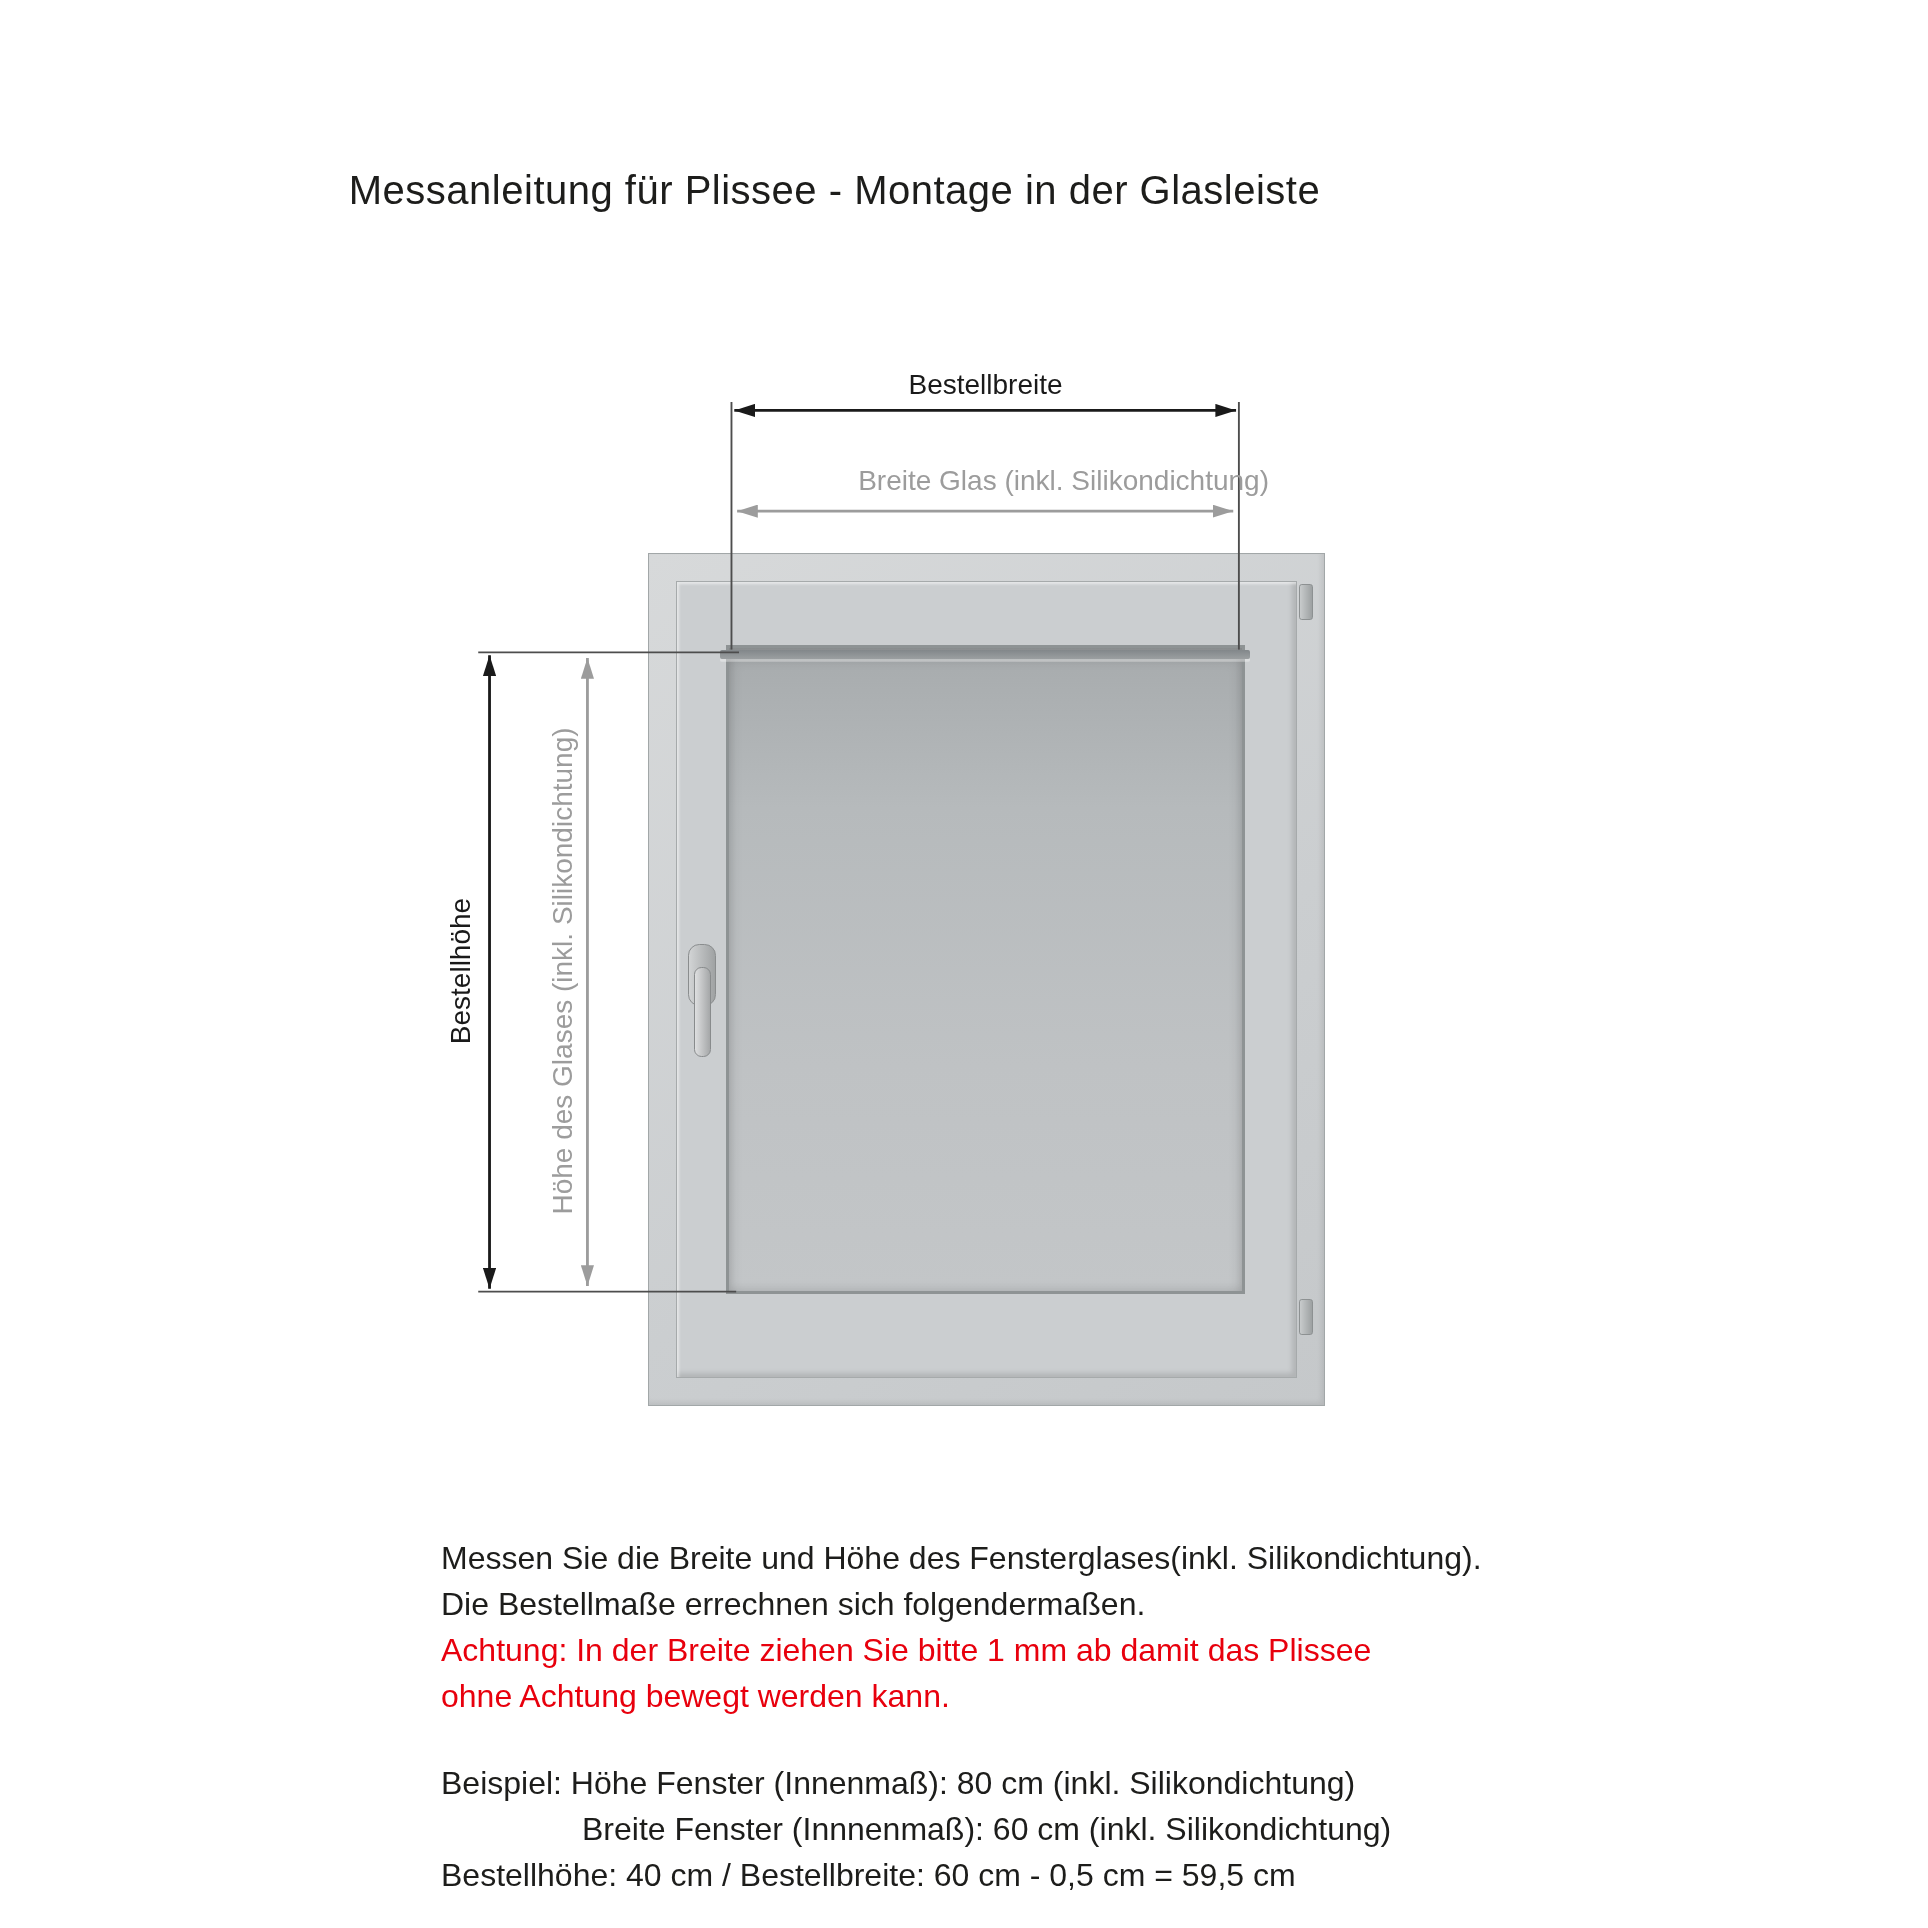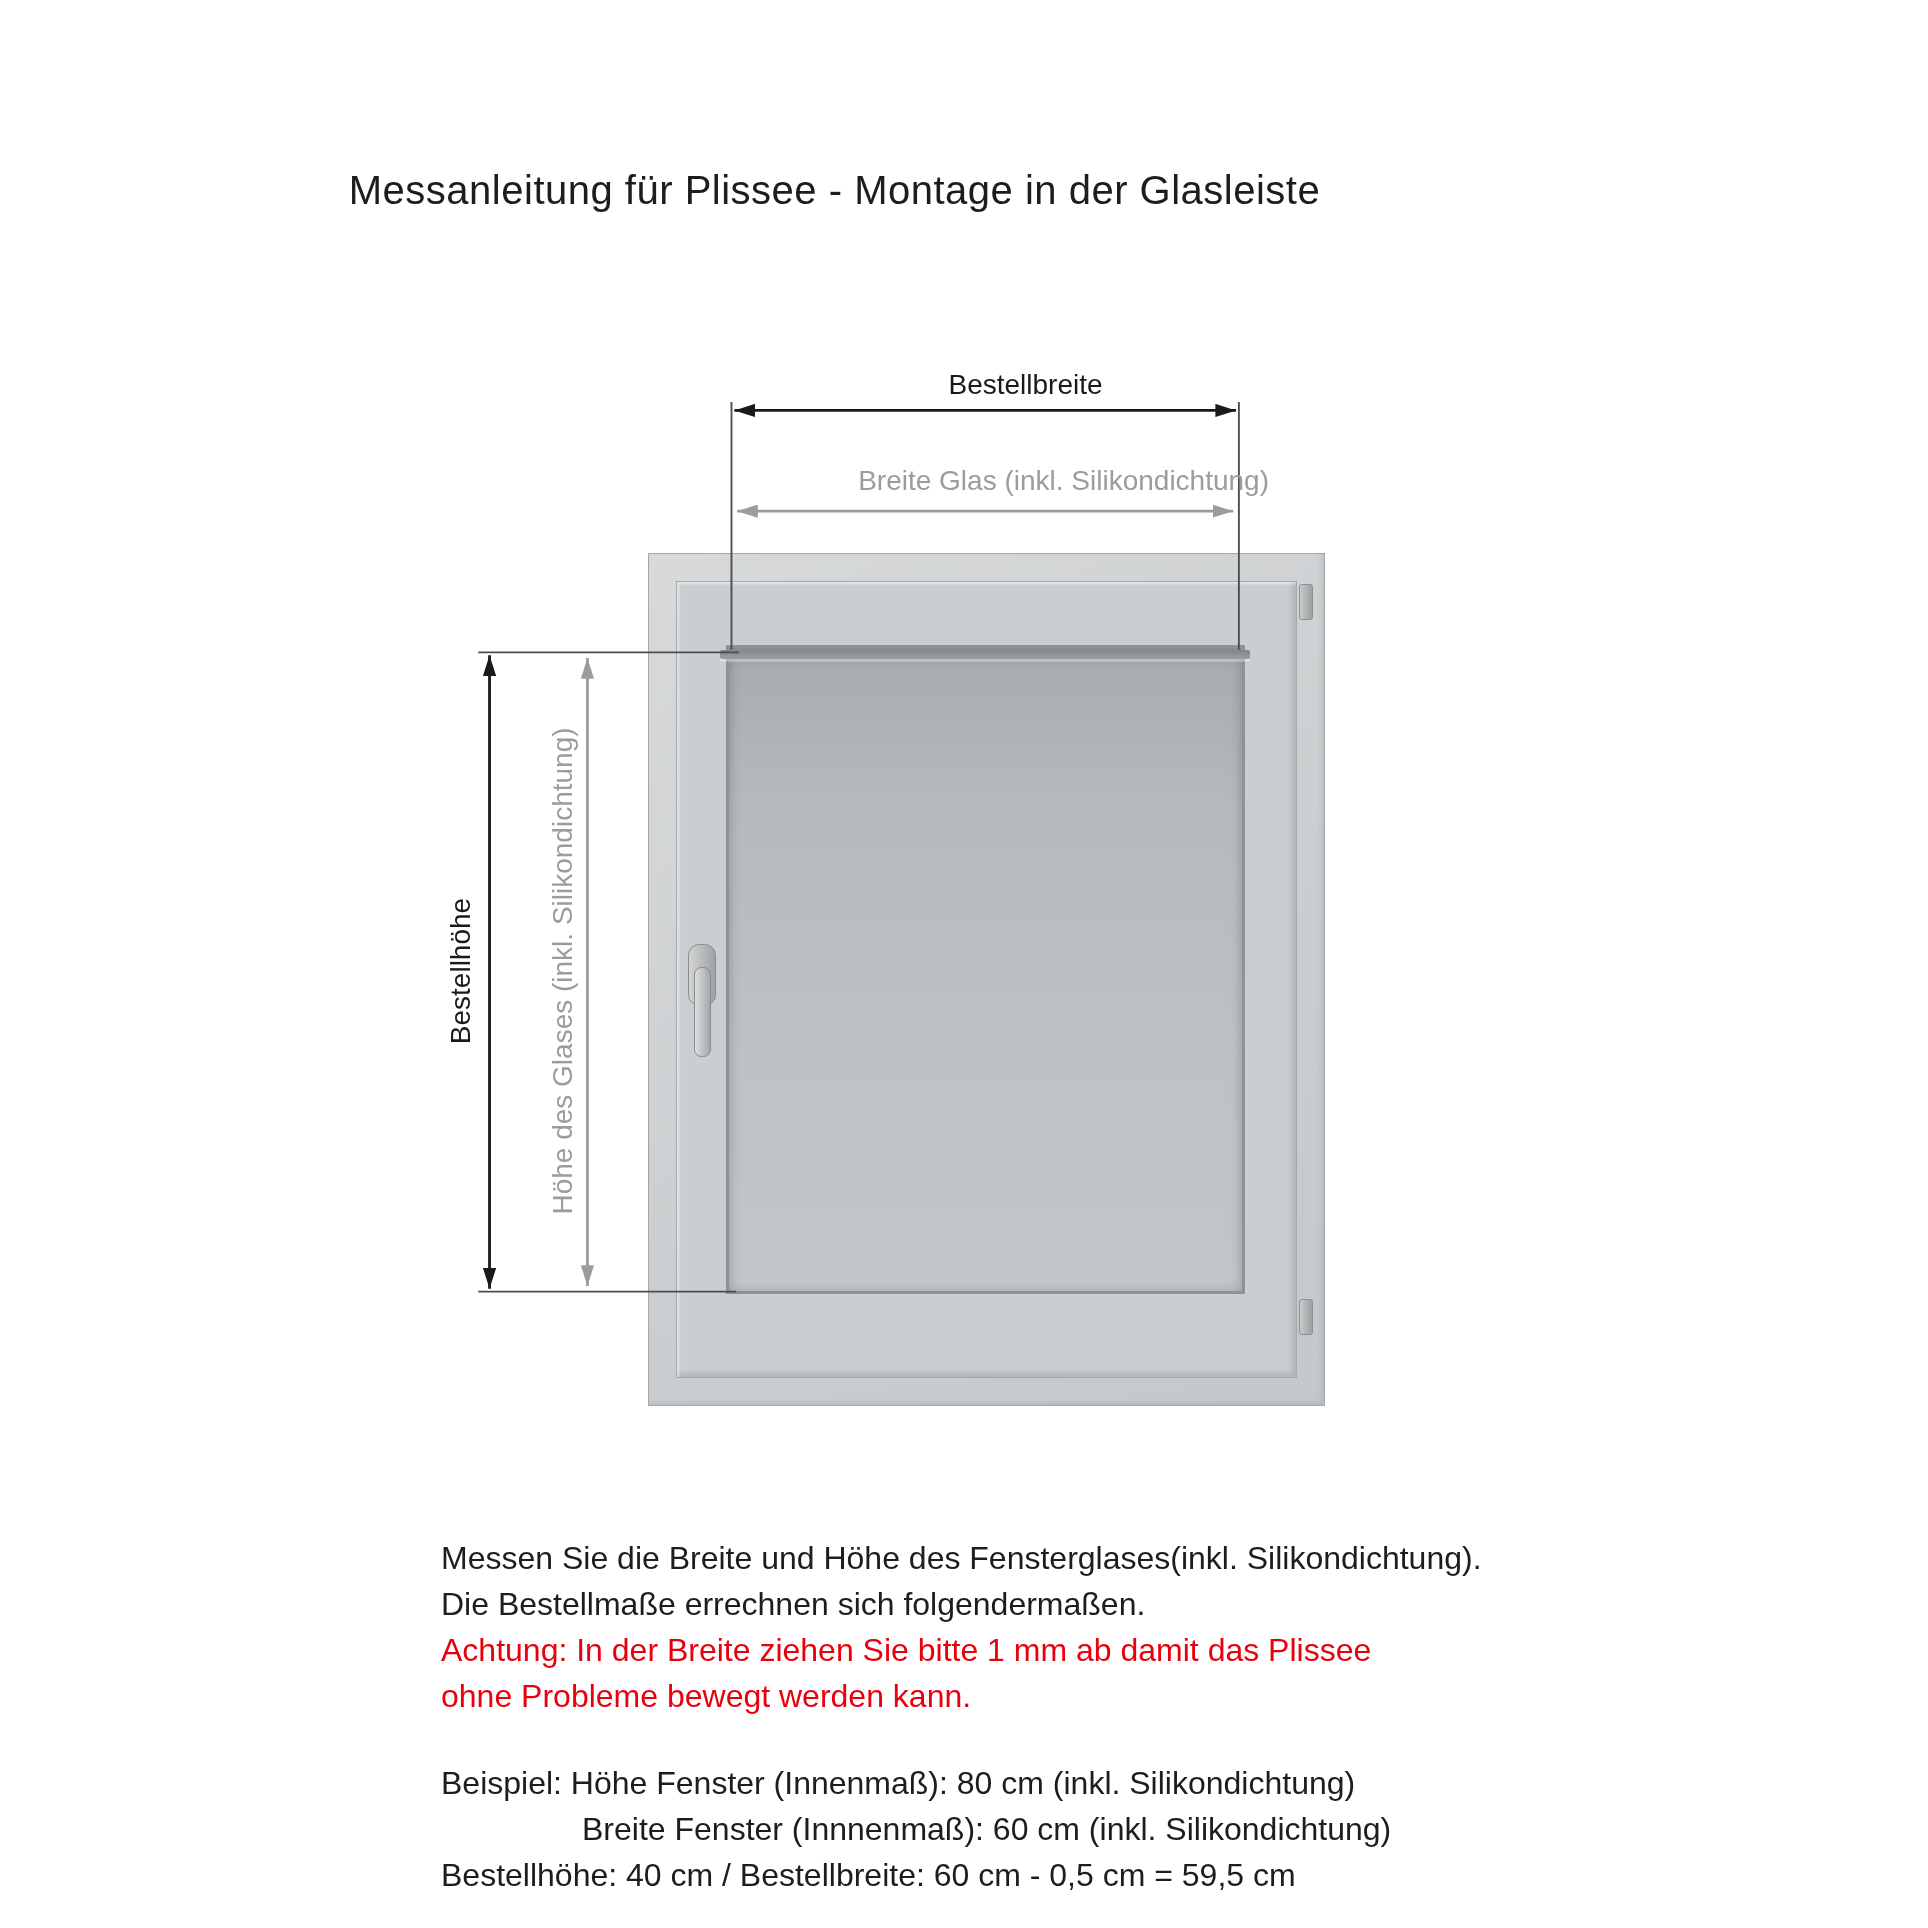--- a/index.html
+++ b/index.html
@@ -149,30 +149,30 @@
     <line class="ext" x1="1316" y1="427" x2="1316" y2="690"></line>
     <line class="ext" x1="508" y1="693" x2="785" y2="693"></line>
     <line class="ext" x1="508" y1="1372" x2="782" y2="1372"></line>
 
     <line class="dim-dark" x1="780" y1="436" x2="1313" y2="436" marker-start="url(#mDark)" marker-end="url(#mDark)"></line>
     <line class="dim-gray" x1="783" y1="543" x2="1310" y2="543" marker-start="url(#mGray)" marker-end="url(#mGray)"></line>
     <line class="dim-dark" x1="520" y1="696" x2="520" y2="1369" marker-start="url(#mDark)" marker-end="url(#mDark)"></line>
     <line class="dim-gray" x1="624" y1="699" x2="624" y2="1366" marker-start="url(#mGray)" marker-end="url(#mGray)"></line>
   </svg>
 
-  <div class="dim-label" style="left:837px; top:369px; width:377px;">Bestellbreite</div>
+  <div class="dim-label" style="left:797px; top:369px; width:377px;">Bestellbreite</div>
   <div class="dim-label gray" style="left:704px; top:465px; width:565px;text-align:right;">Breite Glas (inkl. Silikondichtung)</div>
   <div class="dim-label vert" style="left:367px; top:955px; width:188px;">Bestellhöhe</div>
   <div class="dim-label gray vert" style="left:280px; top:955px; width:565px;">Höhe des Glases (inkl. Silikondichtung)</div>
 
   <div class="text-block">
     <p>Messen Sie die Breite und Höhe des Fensterglases(inkl. Silikondichtung).</p>
     <p>Die Bestellmaße errechnen sich folgendermaßen.</p>
     <p class="warning">Achtung: In der Breite ziehen Sie bitte 1 mm ab damit das Plissee</p>
-    <p class="warning">ohne Probleme bewegt werden kann.</p>
+    <p class="warning">ohne Achtung bewegt werden kann.</p>
     <p class="spacer"></p>
     <p>Beispiel: Höhe Fenster (Innenmaß): 80 cm (inkl. Silikondichtung)</p>
     <p class="indent">Breite Fenster (Innnenmaß): 60 cm  (inkl. Silikondichtung)</p>
     <p>Bestellhöhe: 40 cm / Bestellbreite: 60 cm  - 0,5 cm = 59,5 cm</p>
   </div>
 
 </div>
 
 
 </body></html>

